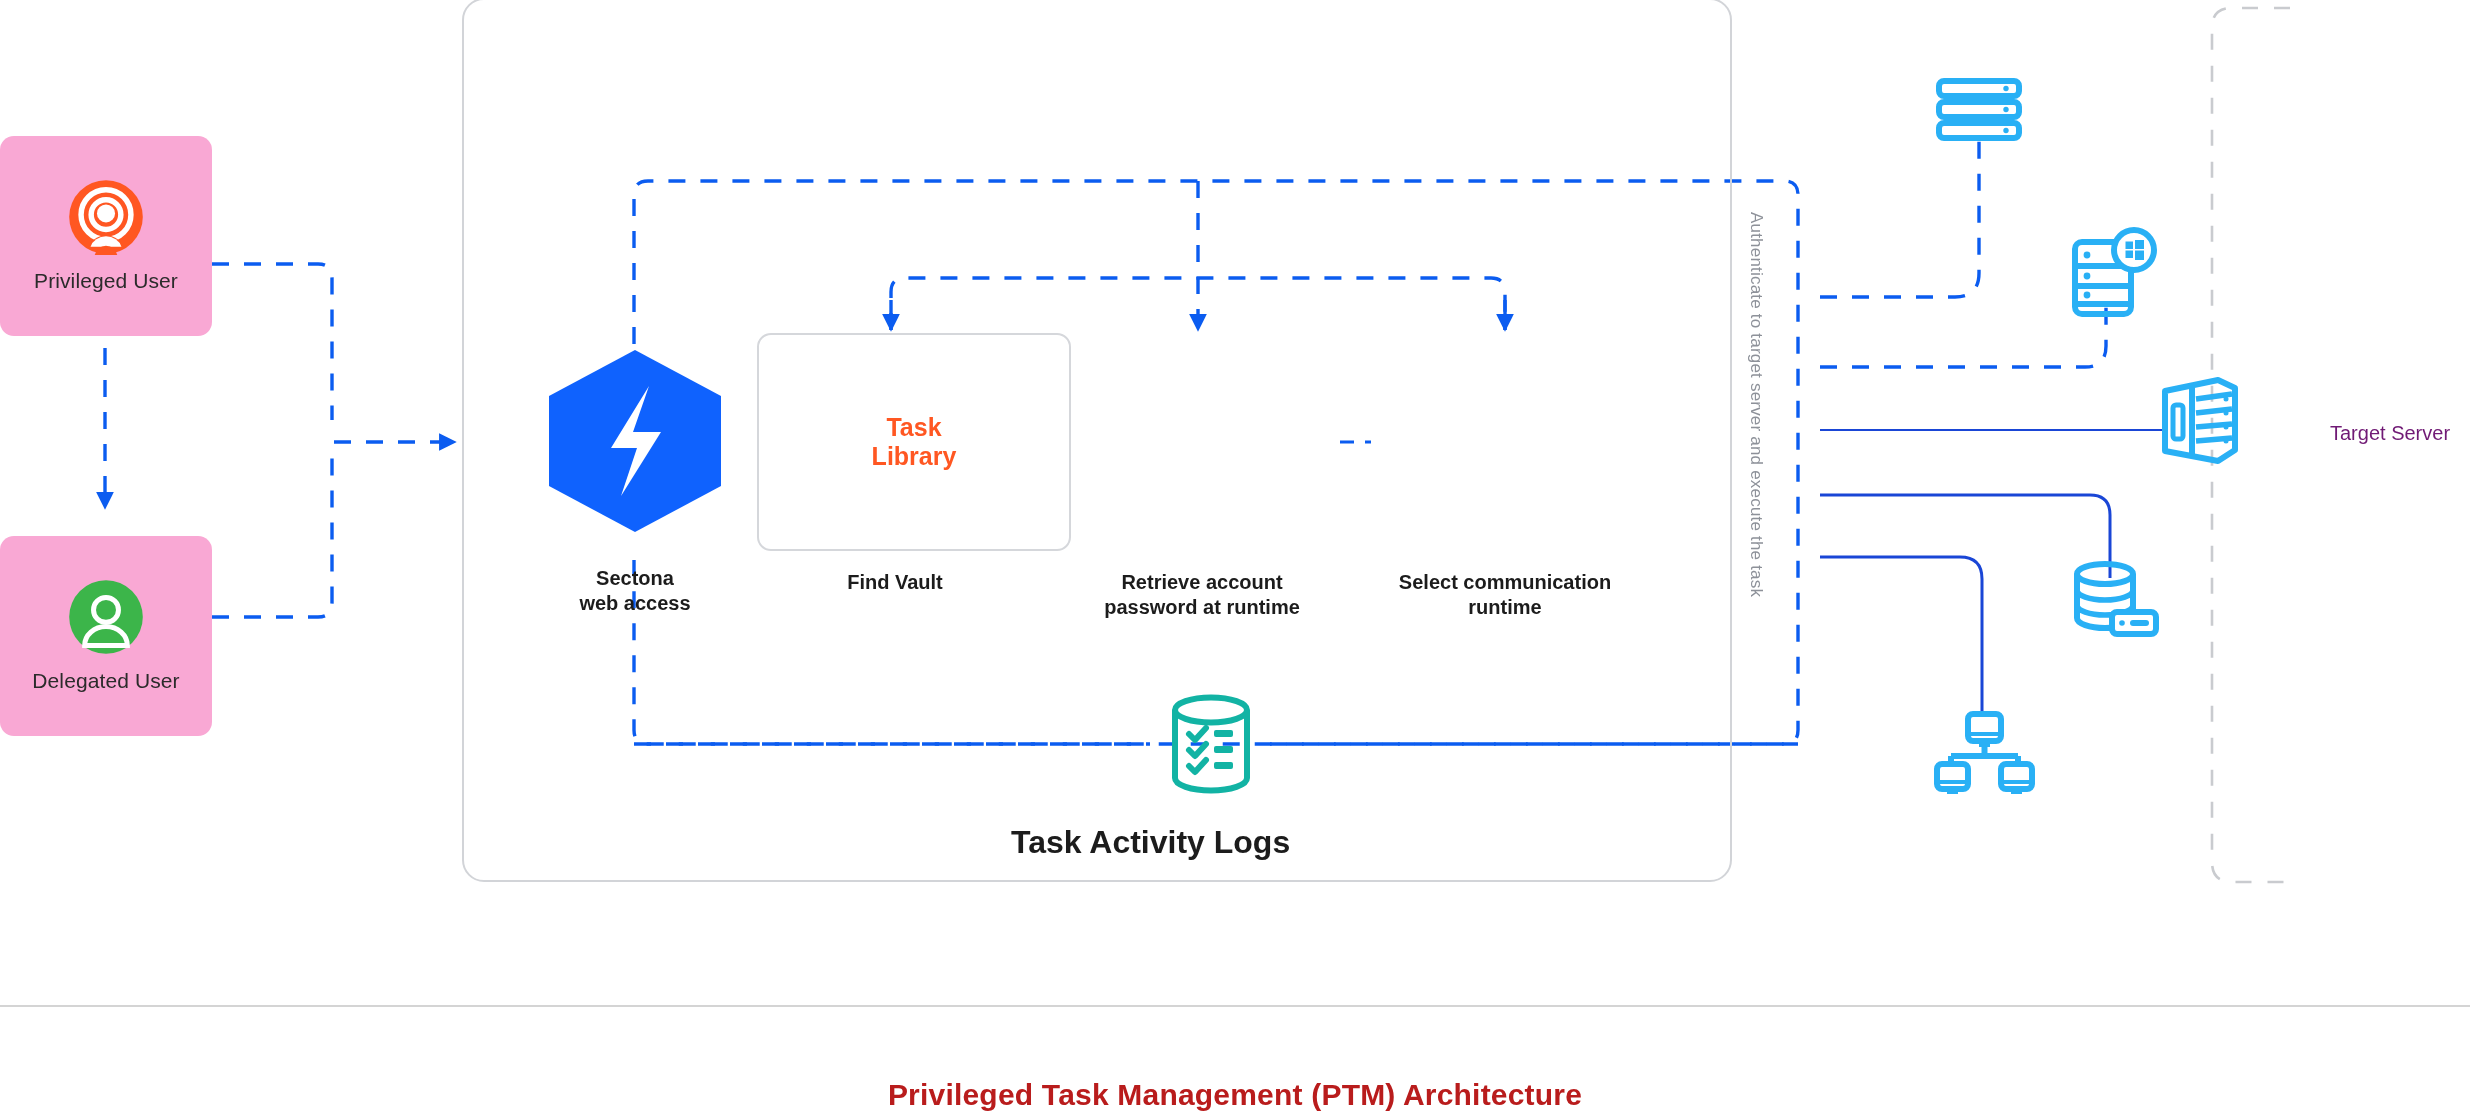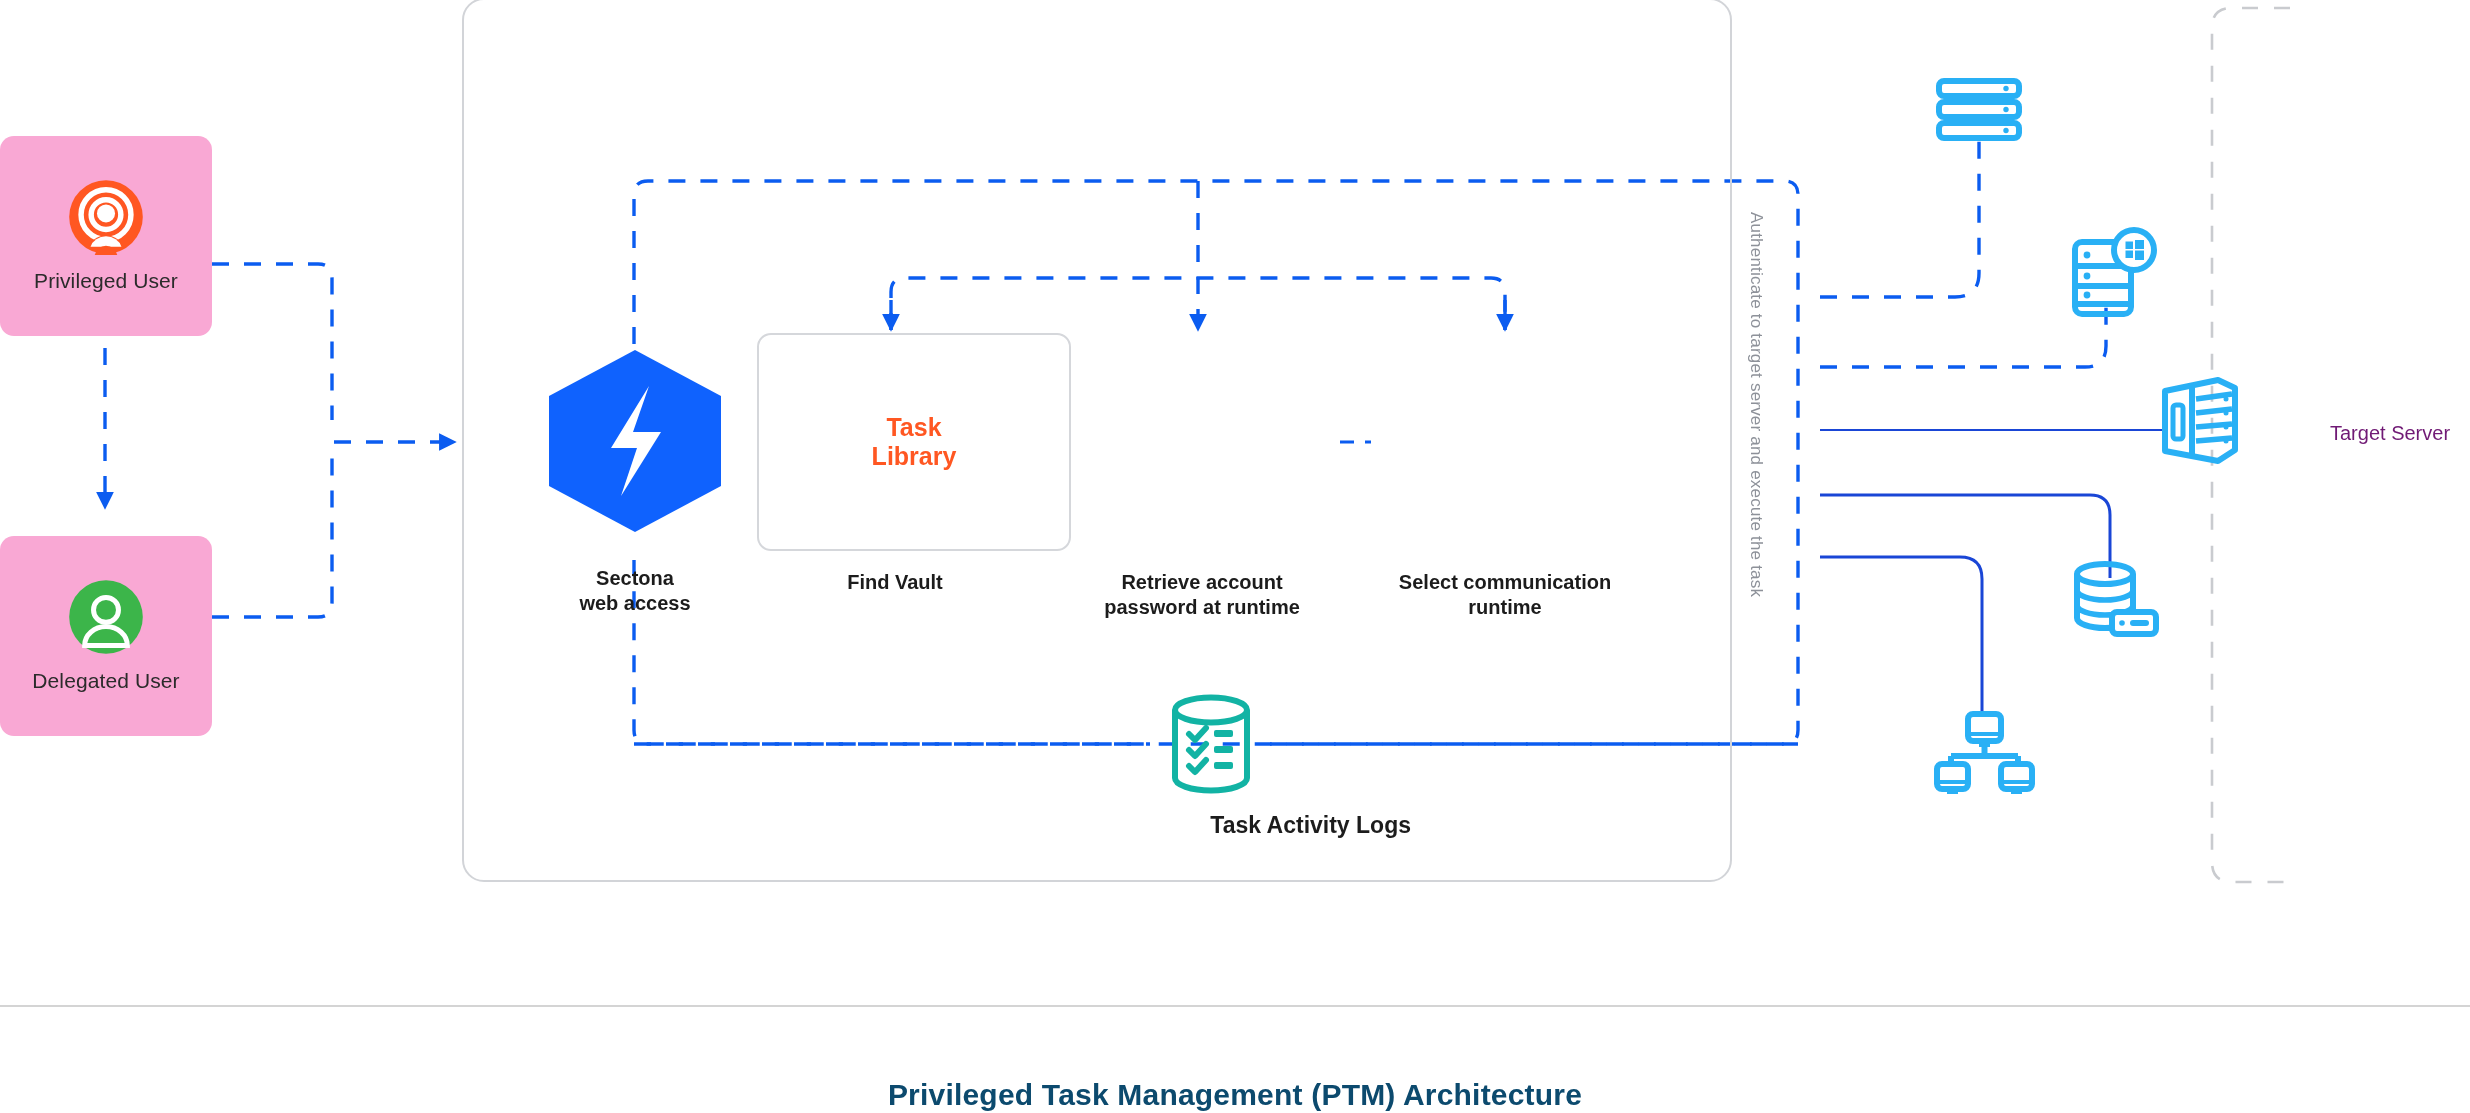--- a/index.html
+++ b/index.html
@@ -96,41 +96,42 @@
   
   .plain-label {
     position: absolute;
     font-size: 20px;
     font-weight: 400;
     color: #701a75;
     white-space: nowrap;
   }
   .logs-label {
     position: absolute;
-    font-size: 23px;
+    font-size: 32px;
     font-weight: 700;
     color: #1c1c1c;
     white-space: nowrap;
-    text-align: right;
+    text-align: left;
+    margin-top: 12px;
   }
   .footer-rule {
     position: absolute;
     left: 0;
     width: 2470px;
     height: 2px;
     background: #d4d4d4;
   }
   .footer-title {
     position: absolute;
     width: 2470px;
     left: 0;
     text-align: center;
     font-size: 30px;
     font-weight: 700;
-    color: #0c4a6e;
+    color: #b91c1c;
     letter-spacing: .2px;
   }
   svg { display: block; overflow: visible; }
 </style>
 </head>
 <body>
 
 <div id="stage">
 
   <svg class="abs" style="left:0;top:0;width:2470px;height:1113px;" viewBox="0 0 2470 1113">

